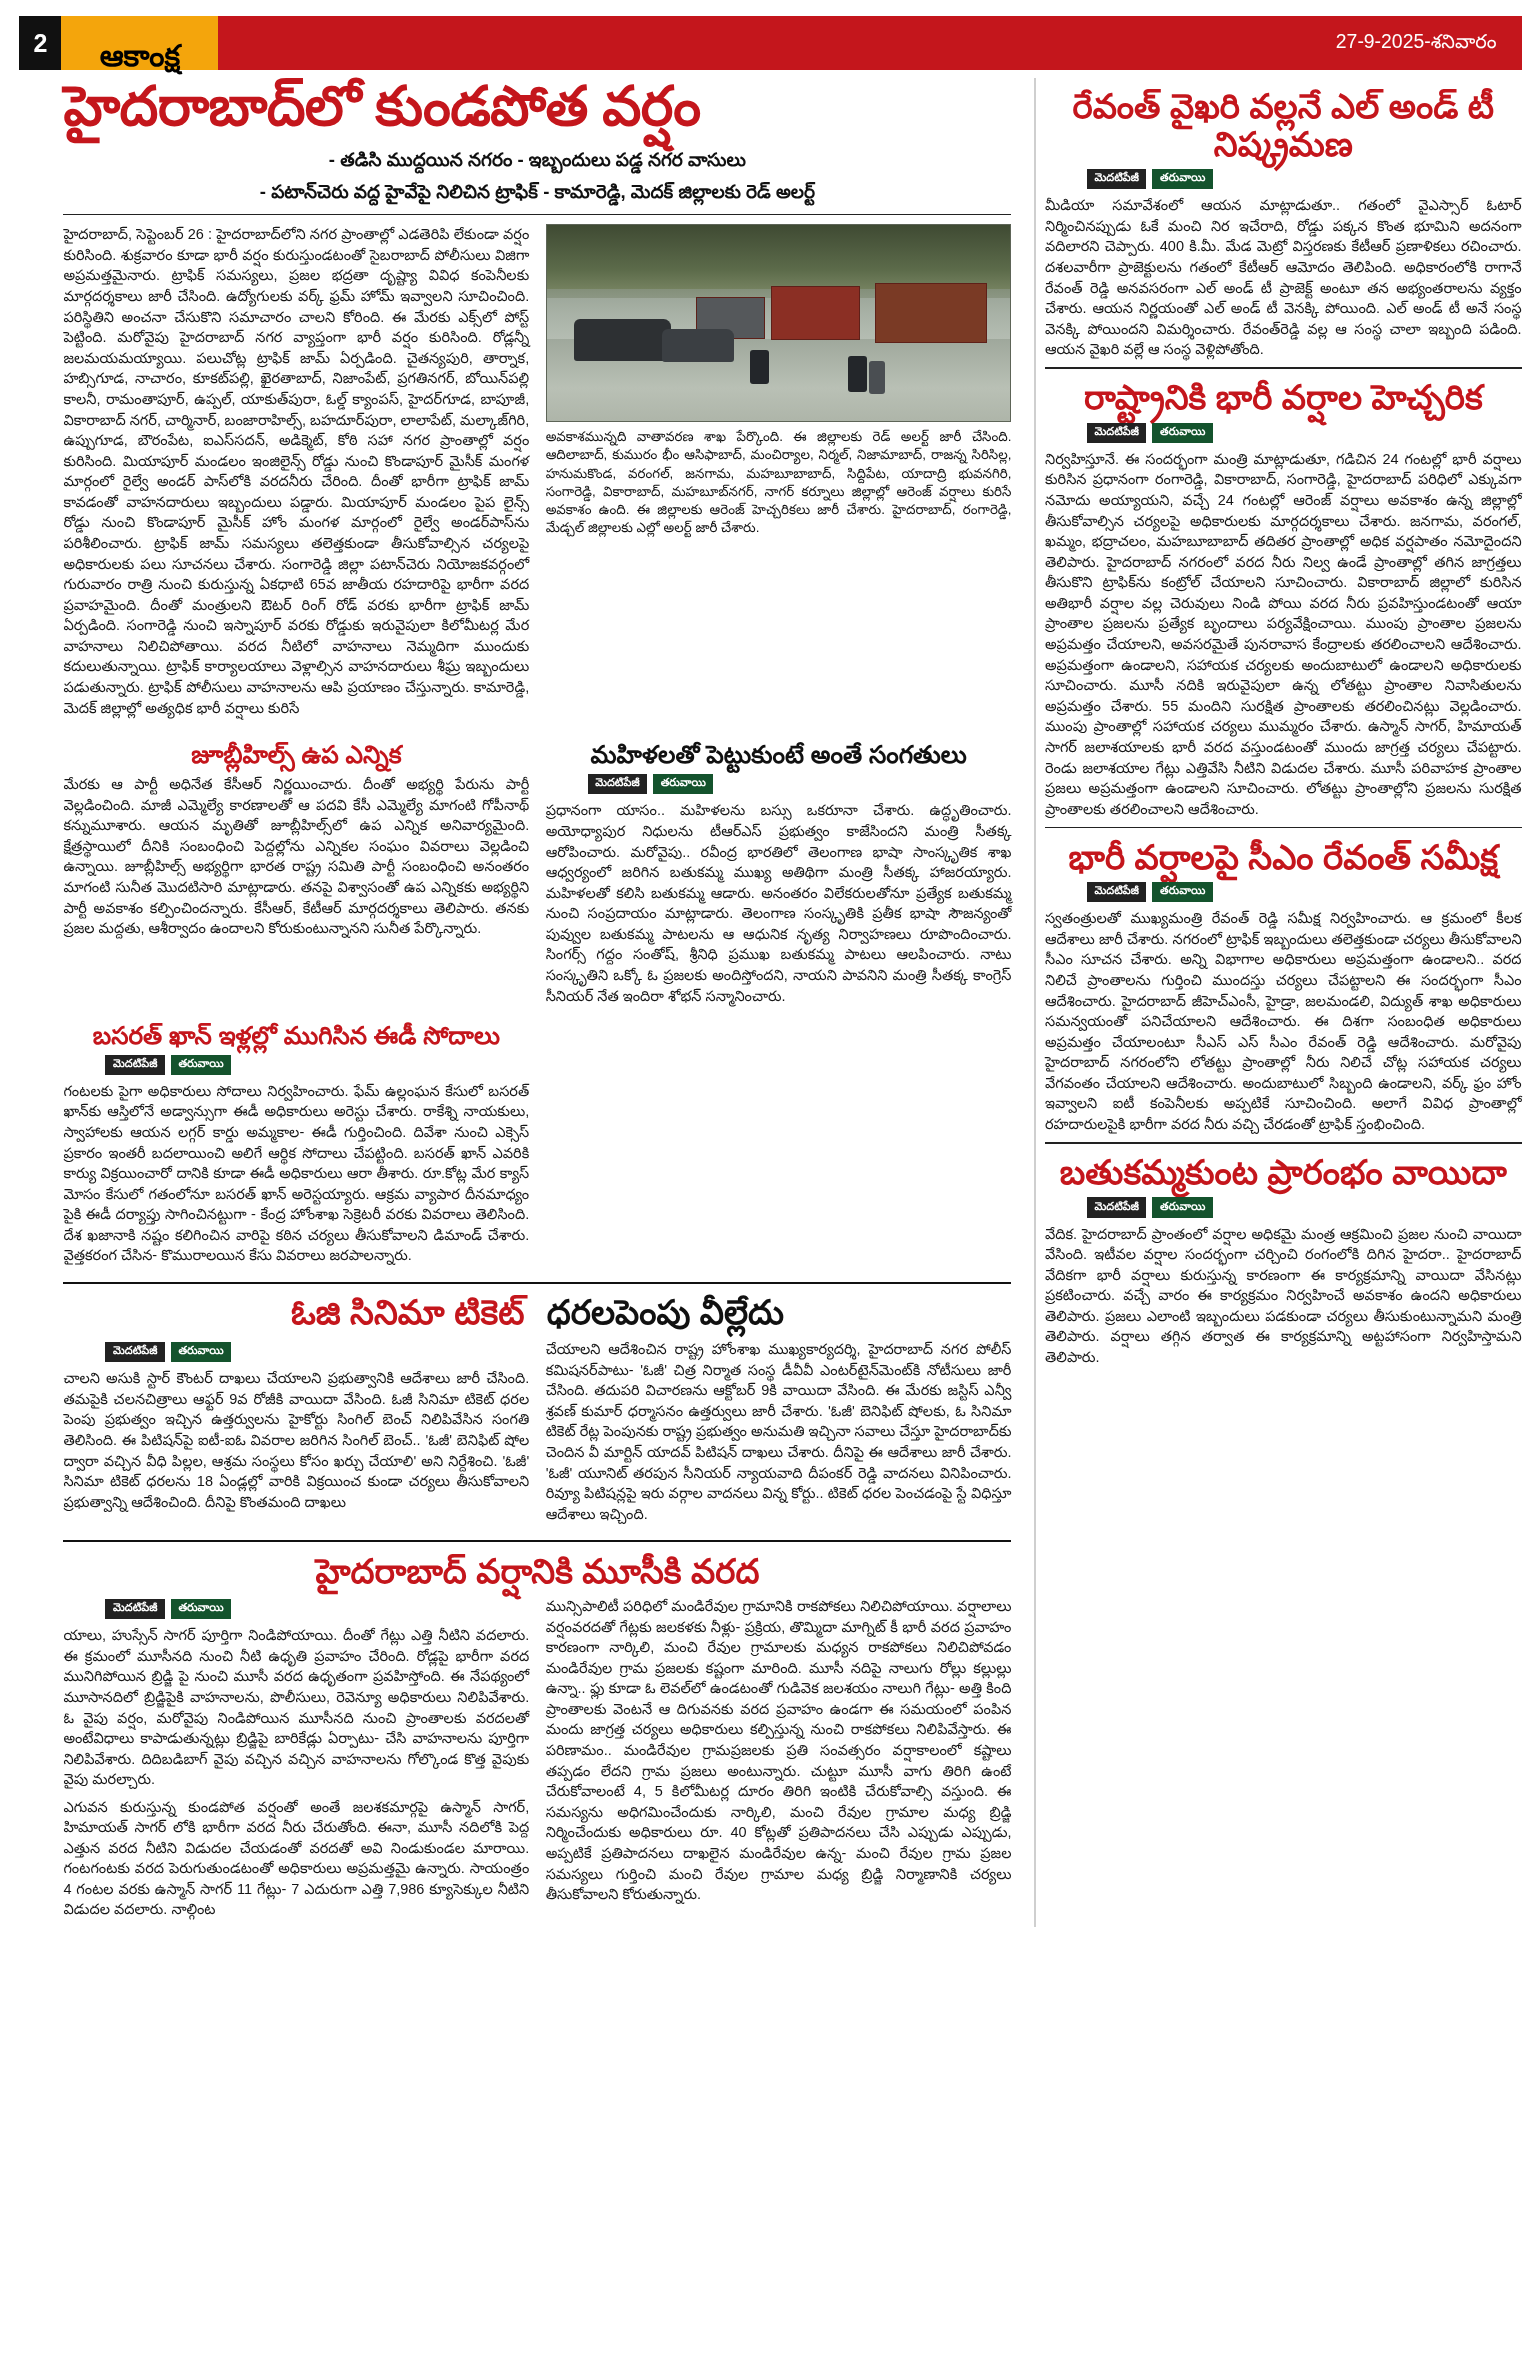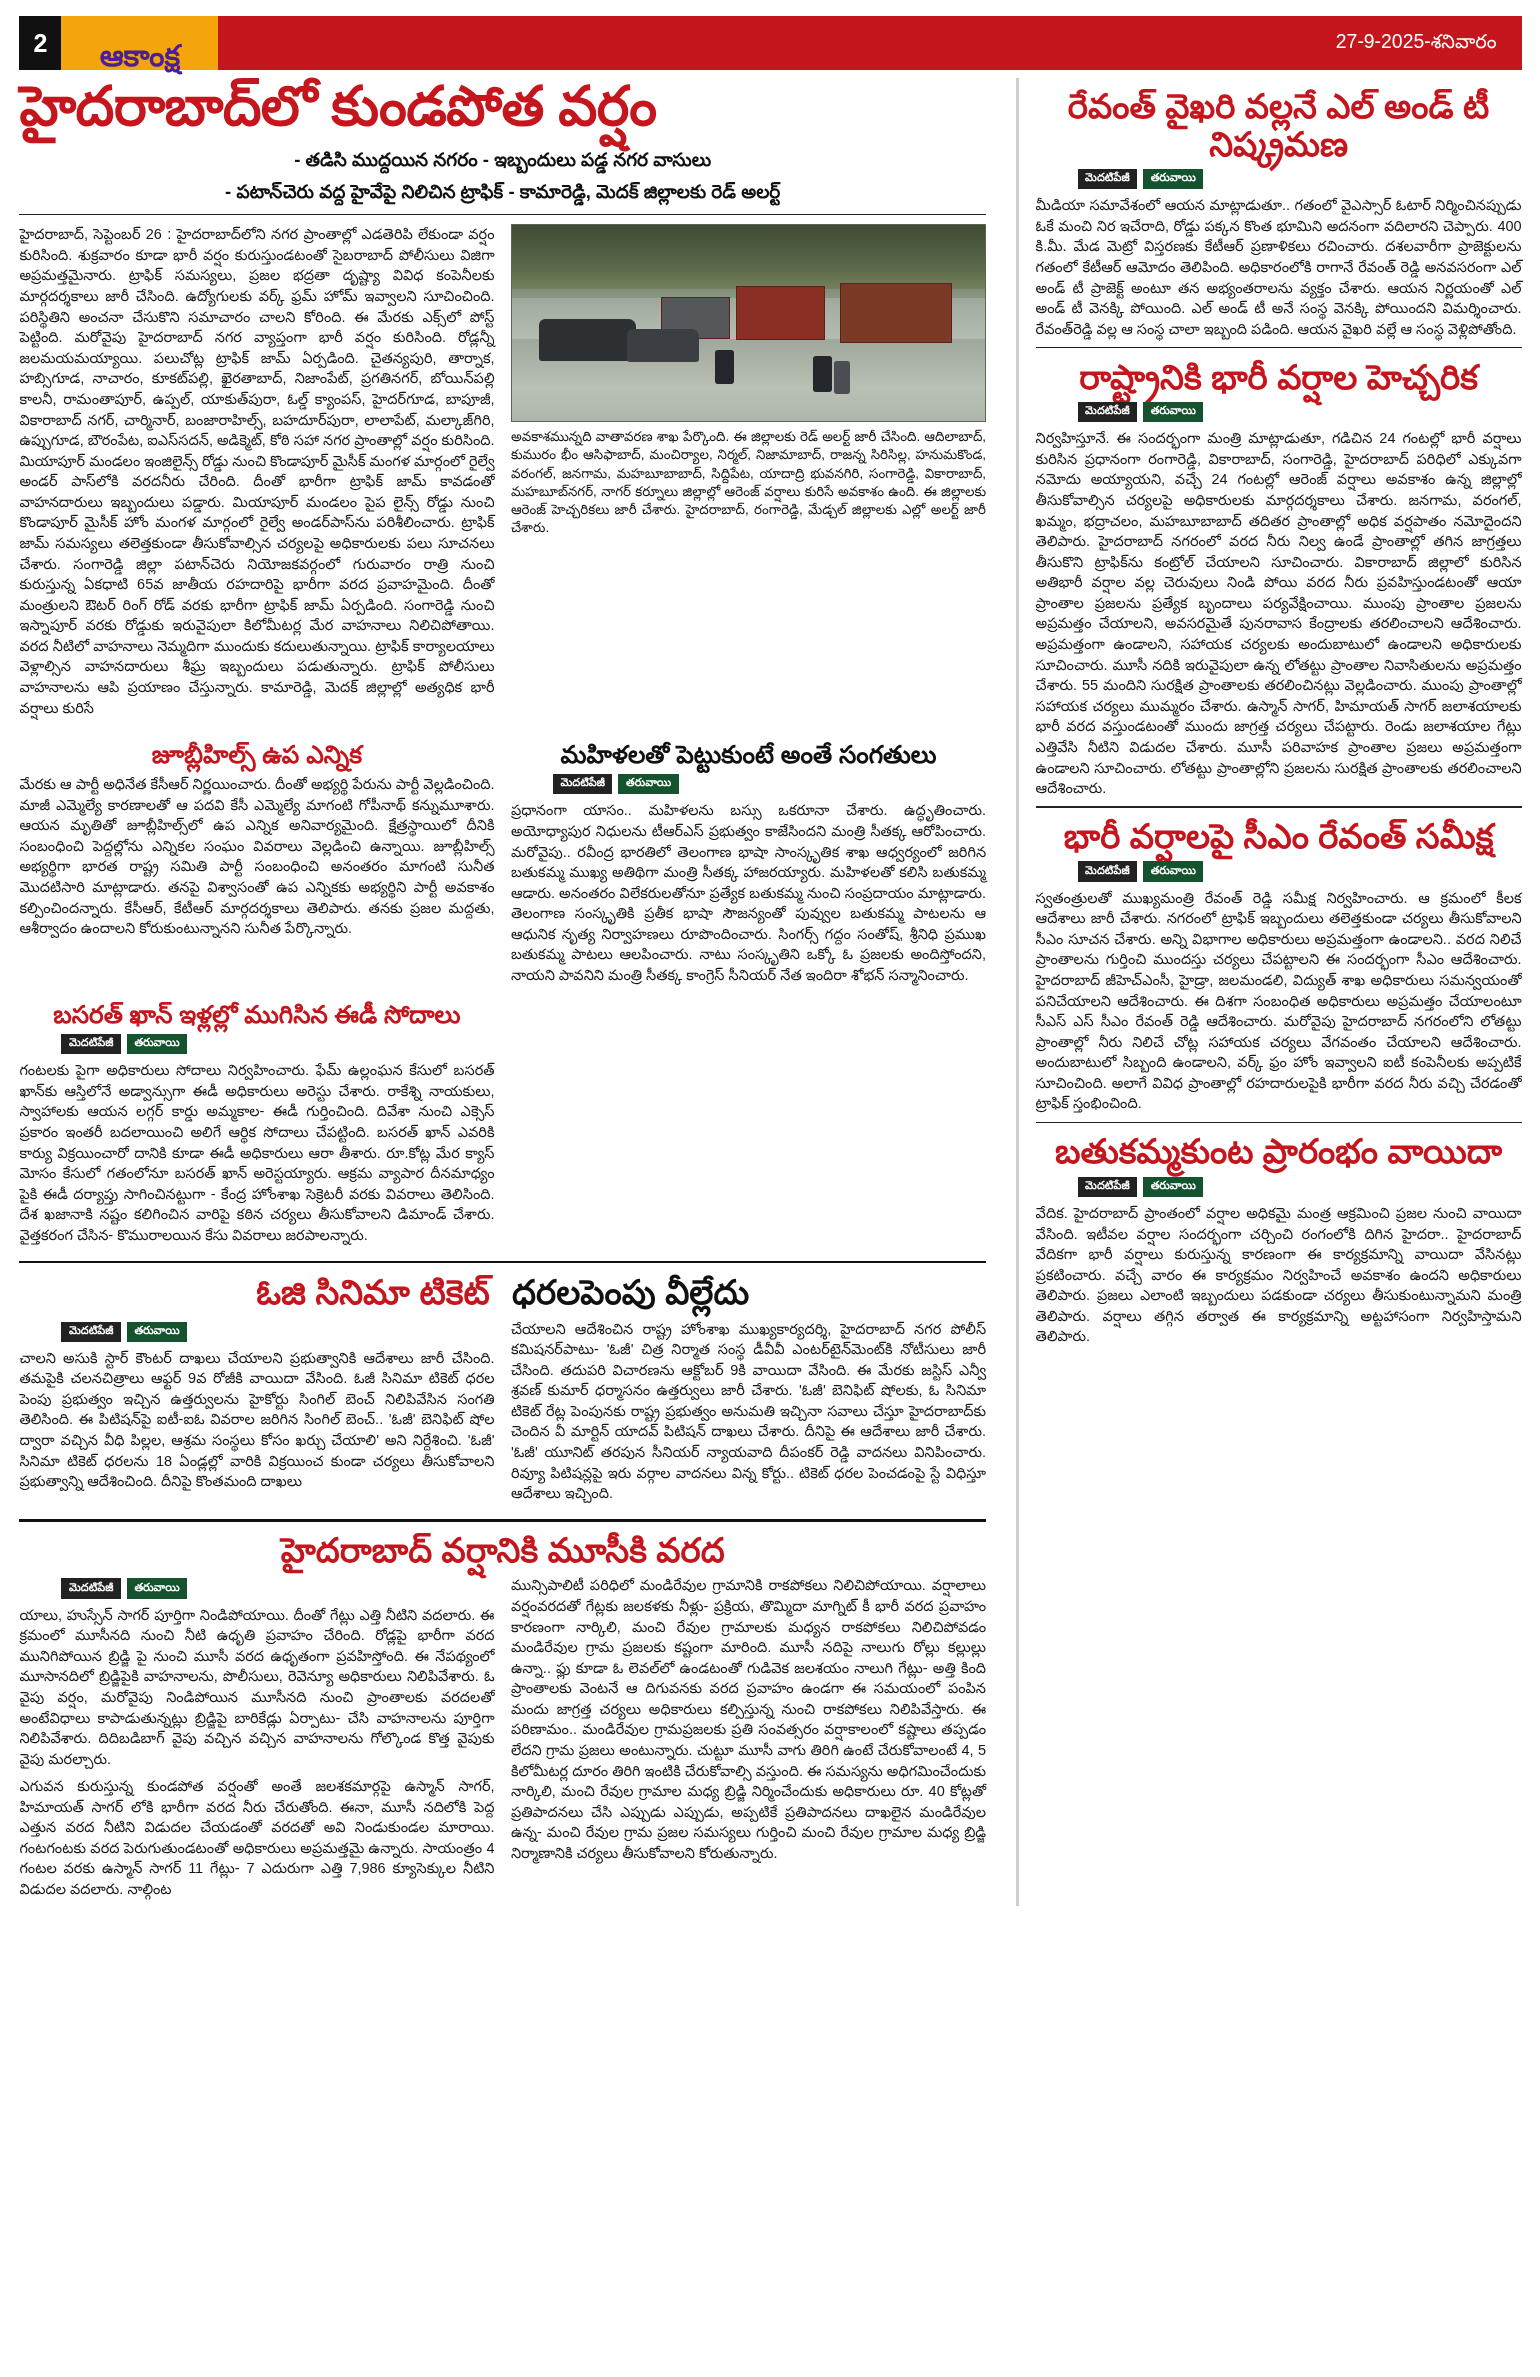--- a/index.html
+++ b/index.html
@@ -31,21 +31,21 @@
     display:flex; align-items:center; justify-content:center;
     font-size:25px; font-weight:bold;
   }
   .logo-box {
     background:#f4a50c;
     display:flex; align-items:center; justify-content:center;
     padding:0 19.4px;
     min-width:157px;
   }
   .logo-text {
-    color:#4c1d95;
+    color:#000000;
     font-size:30px;
     font-weight:bold;
     letter-spacing:0px;
     white-space:nowrap;
     margin-top:33px;
   }
   .masthead-bar {
     flex:1;
     background:#c4161c;
     display:flex;
@@ -56,21 +56,22 @@
   .masthead-date {
     color:#fff;
     font-size:19.4px;
     font-weight:normal;
     white-space:nowrap;
   }
 
   
   .content {
     display:flex;
-    gap:8px;
+    gap:0;
+    margin-left:44px;
   }
   .left-block { width:992px; padding-right:13.4px; }
   .divider-v {
     width:2.2px;
     background:#cfcfcf;
     margin:0 9px;
   }
   .right-block { width:492px; }
 
   

